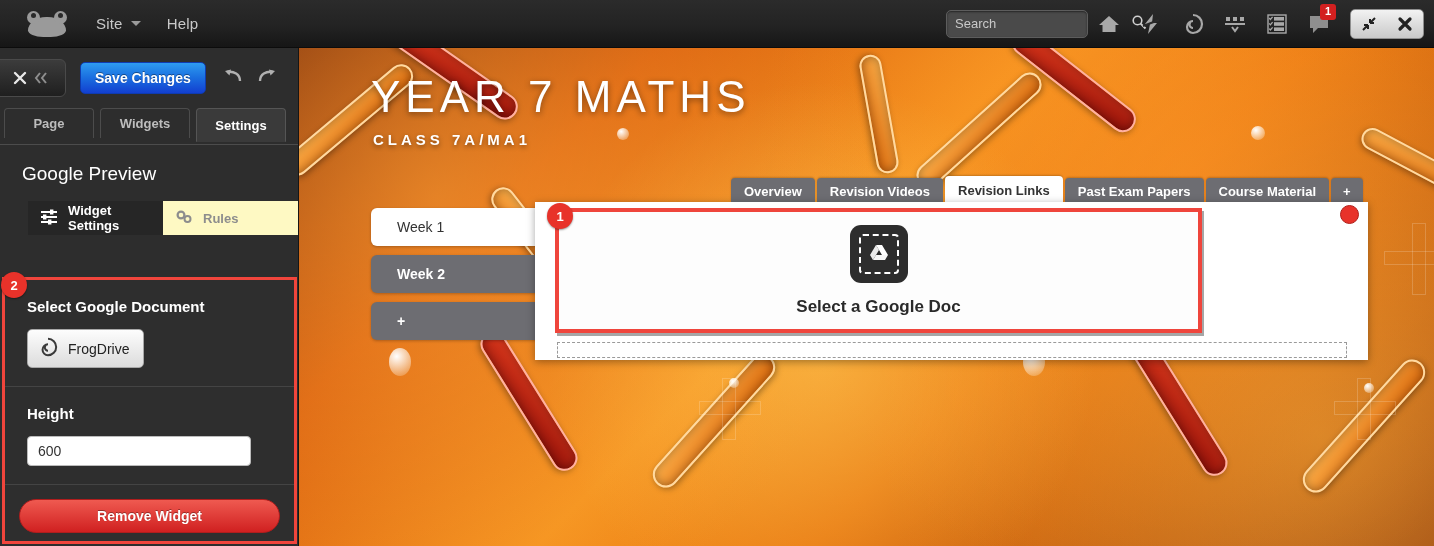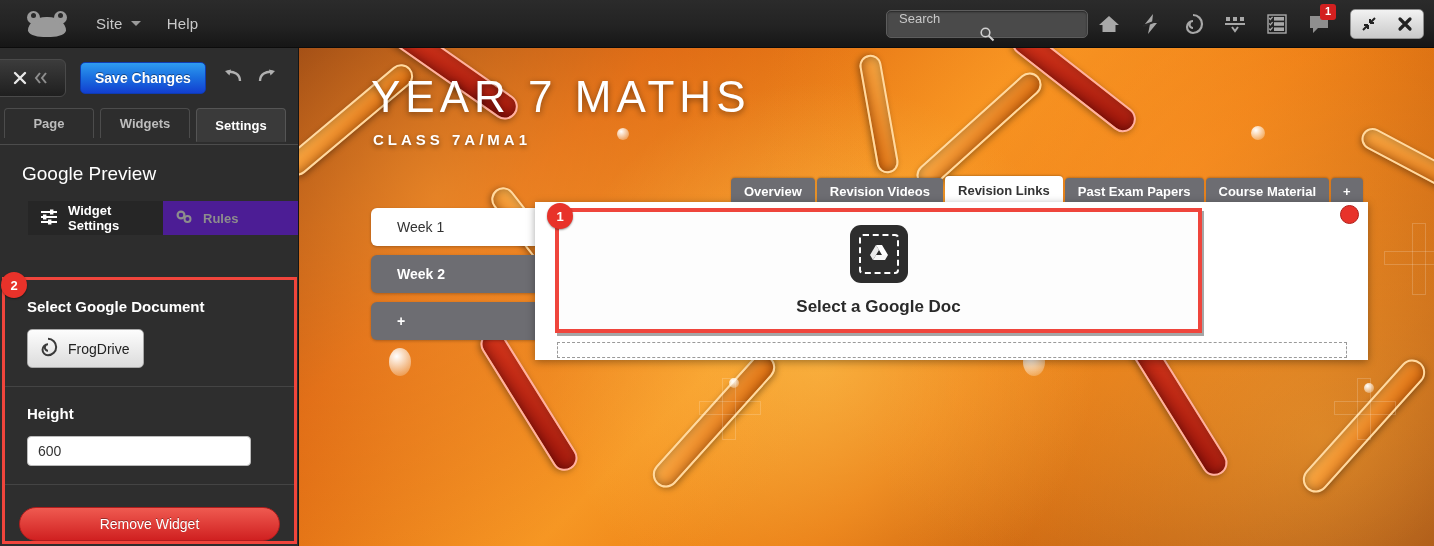--- a/index.html
+++ b/index.html
@@ -44,25 +44,24 @@
   .caret-down {
     width: 0; height: 0; margin-left: 8px;
     border-left: 5px solid transparent; border-right: 5px solid transparent;
     border-top: 5px solid #9a9a9a; display: inline-block; vertical-align: middle;
     cursor: pointer;
   }
   .topbar-right {
     margin-left: auto; display: flex; align-items: center; gap: 0; padding-right: 10px;
   }
   .search-box {
-    width: 202px; height: 28px; background: #4a4a4a;
+    width: 142px; height: 28px; background: #4a4a4a;
     border: 1px solid #5d5d5d; border-radius: 5px;
     display: flex; align-items: center; padding: 0 8px;
     box-shadow: inset 0 1px 2px rgba(0,0,0,.5);
-    flex-direction: column;
   }
   .search-box input {
     flex: 1; background: transparent; border: 0; outline: none;
     color: #d6d6d6; font-size: 13px; font-family: "Liberation Sans", sans-serif;
   }
   .search-box input::placeholder { color: #c9c9c9; }
   .ticon { width: 42px; height: 40px; display: flex; align-items: center; justify-content: center; cursor: pointer; position: relative; }
   .ticon svg { display: block; }
   .badge-red {
     position: absolute; top: 0px; right: 4px; min-width: 16px; height: 16px;
@@ -116,21 +115,21 @@
 
   .lp-title {
     color: #fff; font-size: 19px; padding: 18px 0 16px 22px; background: #2d2d2d;
   }
   .lp-subtabs { display: flex; height: 34px; padding-left: 28px; }
   .lp-subtab {
     flex: 1; display: flex; align-items: center; gap: 10px; padding-left: 12px;
     font-size: 13px; font-weight: bold; cursor: pointer;
   }
   .lp-subtab.active { background: #262626; color: #fff; }
-  .lp-subtab.inactive { background: #4c1d95; color: #8d8d8d; }
+  .lp-subtab.inactive { background: #fef9c3; color: #8d8d8d; }
 
   .settings-block {
     position: absolute; left: 2px; top: 229px; width: 295px; height: 267px;
     border: 3px solid #f0453c; background: #2e2e2e;
   }
   .sb-section { padding: 18px 22px 18px 22px; border-bottom: 1px solid #444; }
   .sb-label { color: #fff; font-size: 15px; font-weight: bold; }
   .frogdrive-btn {
     margin-top: 14px; display: inline-flex; align-items: center; gap: 10px;
     background: linear-gradient(to bottom, #fdfdfd, #dcdcdc);
@@ -140,23 +139,22 @@
   .height-input {
     margin-top: 14px; width: 224px; height: 30px;
     background: #fff; border: 1px solid #bbb; border-radius: 4px;
     padding: 0 10px; color: #333; font-size: 14px; outline: none;
     font-family: "Liberation Sans", sans-serif;
   }
   .sb-footer { padding: 14px; text-align: center; }
   .btn-remove {
     padding: 8px 18px; border-radius: 17px; border: 1px solid #b01d1d;
     background: linear-gradient(to bottom, #ef5a50, #d02020);
-    color: #fff; font-size: 14px; font-weight: normal; cursor: pointer;
+    color: #fff; font-size: 14px; font-weight: bold; cursor: pointer;
     text-shadow: 0 -1px 0 rgba(0,0,0,.35);
-    margin-top: 8px;
   }
   .marker {
     position: absolute; width: 26px; height: 26px; border-radius: 50%;
     background: #e8322a; color: #fff; font-size: 13px; font-weight: bold;
     display: flex; align-items: center; justify-content: center; z-index: 60;
     box-shadow: 0 1px 2px rgba(0,0,0,.4);
   }
 
   
   .site {

